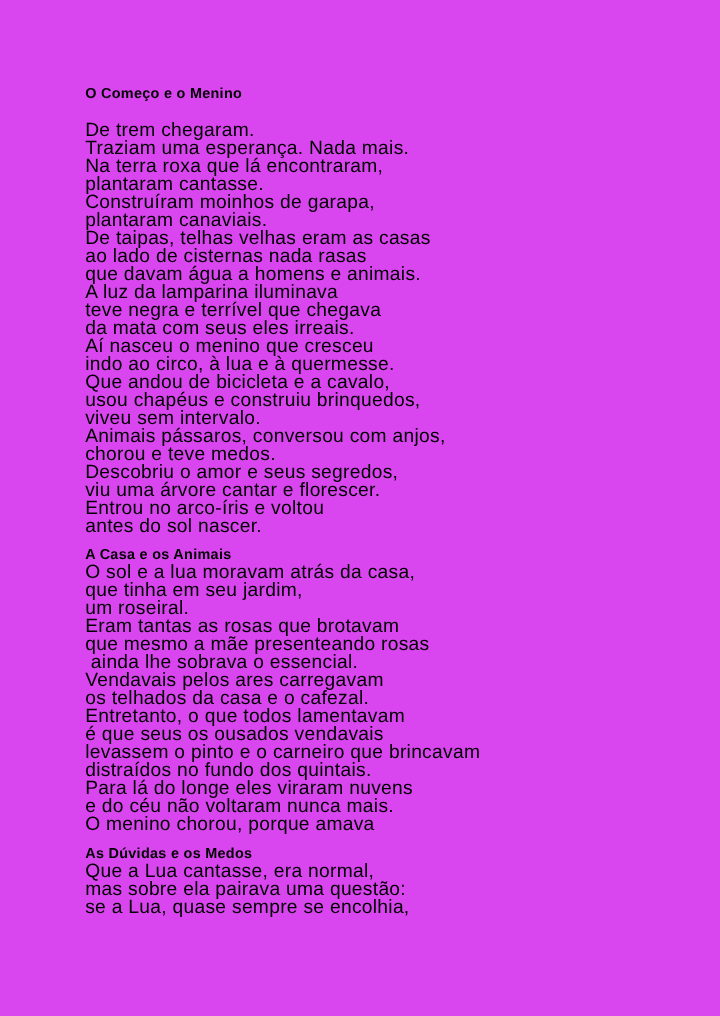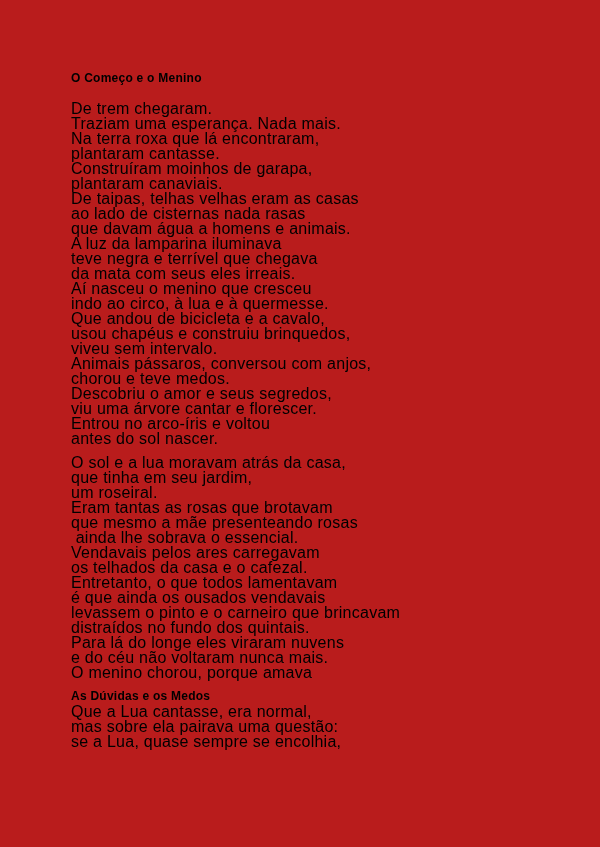--- a/index.html
+++ b/index.html
@@ -4,21 +4,21 @@
 <style>
   html, body {
     margin: 0;
     padding: 0;
     background: #ffffff;
   }
   .page {
     position: relative;
     width: 600px;
     height: 847px;
-    background: #b91c1c;
+    background: #d946ef;
     overflow: hidden;
     font-family: "Liberation Sans", sans-serif;
     color: #000000;
   }
   .content {
     position: absolute;
     left: 71px;
     top: 71px;
     width: 470px;
   }
@@ -74,30 +74,31 @@
         <div class="poem-line">usou chapéus e construiu brinquedos,</div>
         <div class="poem-line">viveu sem intervalo.</div>
         <div class="poem-line">Animais pássaros, conversou com anjos,</div>
         <div class="poem-line">chorou e teve medos.</div>
         <div class="poem-line">Descobriu o amor e seus segredos,</div>
         <div class="poem-line">viu uma árvore cantar e florescer.</div>
         <div class="poem-line">Entrou no arco-íris e voltou</div>
         <div class="poem-line">antes do sol nascer.</div>
       </div>
       <div class="section">
+        <div class="section-heading">A Casa e os Animais</div>
         <div class="poem-line">O sol e a lua moravam atrás da casa,</div>
         <div class="poem-line">que tinha em seu jardim,</div>
         <div class="poem-line">um roseiral.</div>
         <div class="poem-line">Eram tantas as rosas que brotavam</div>
         <div class="poem-line">que mesmo a mãe presenteando rosas</div>
         <div class="poem-line"> ainda lhe sobrava o essencial.</div>
         <div class="poem-line">Vendavais pelos ares carregavam</div>
         <div class="poem-line">os telhados da casa e o cafezal.</div>
         <div class="poem-line">Entretanto, o que todos lamentavam</div>
-        <div class="poem-line">é que ainda os ousados vendavais</div>
+        <div class="poem-line">é que seus os ousados vendavais</div>
         <div class="poem-line">levassem o pinto e o carneiro que brincavam</div>
         <div class="poem-line">distraídos no fundo dos quintais.</div>
         <div class="poem-line">Para lá do longe eles viraram nuvens</div>
         <div class="poem-line">e do céu não voltaram nunca mais.</div>
         <div class="poem-line">O menino chorou, porque amava</div>
       </div>
       <div class="section">
         <div class="section-heading">As Dúvidas e os Medos</div>
         <div class="poem-line">Que a Lua cantasse, era normal,</div>
         <div class="poem-line">mas sobre ela pairava uma questão:</div>

